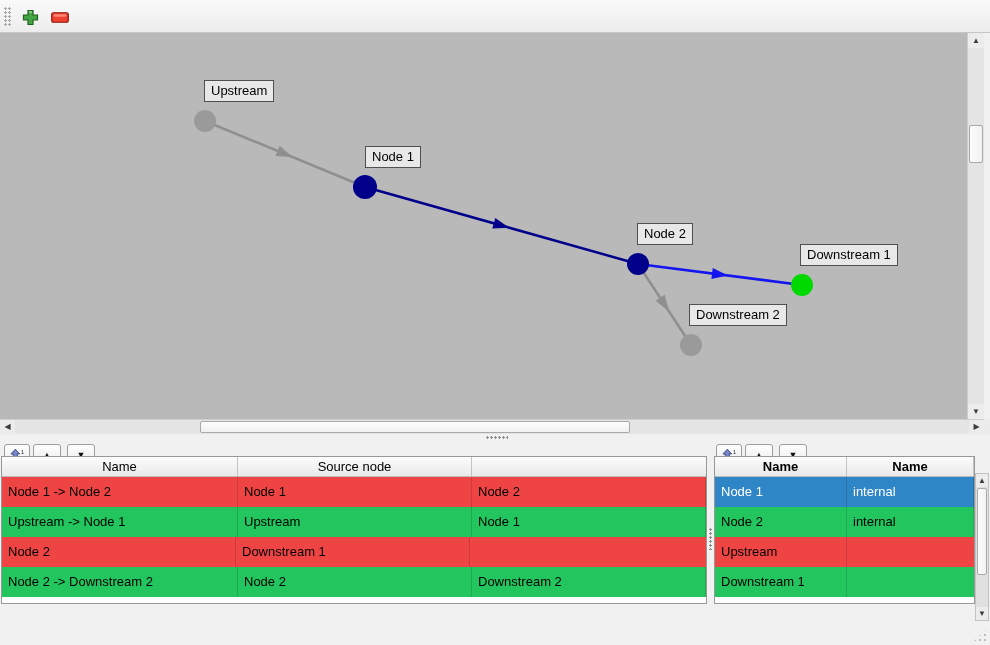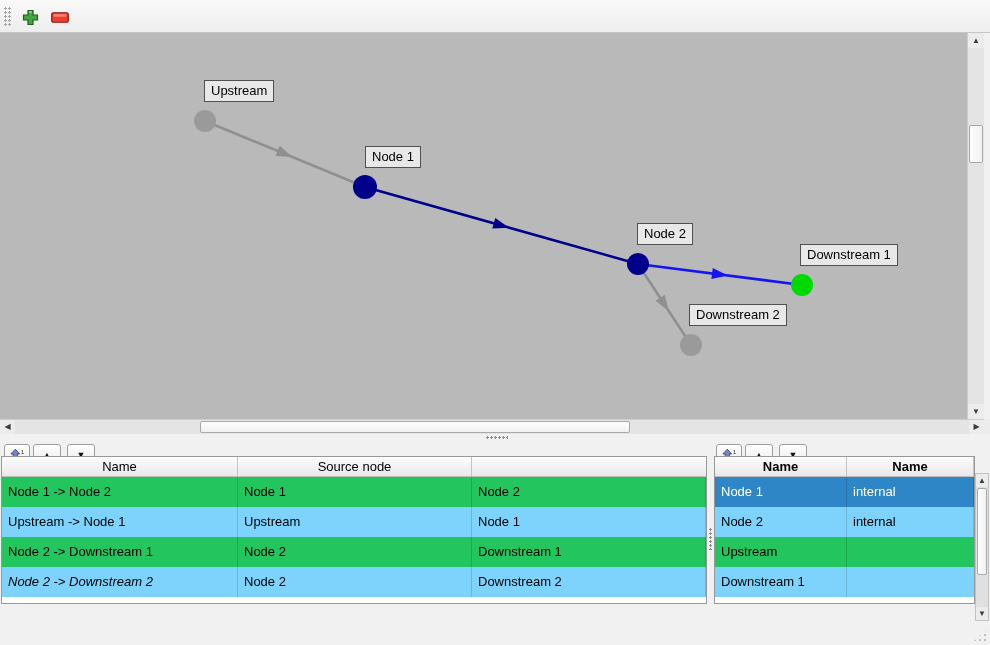--- a/index.html
+++ b/index.html
@@ -54,22 +54,22 @@
   
   .mini-btn { position:absolute; top:444px; height:22px; border:1px solid #9d9d9d; border-radius:3px;
     background:linear-gradient(#fefefe,#ebebeb); display:flex; align-items:center; justify-content:center;
     cursor:pointer; box-shadow:0 1px 0 rgba(255,255,255,.7); }
   .tri { font-size:9px; color:#141414; line-height:1; }
 
   
   .table { position:absolute; top:456px; background:#fff; border:1px solid #989898; overflow:hidden; }
   #edges-table { left:1px; width:706px; height:148px; }
   #nodes-table { left:714px; width:261px; height:148px; }
-  .trow { display:flex; height:30px; background:#22c55e; }
-  .trow.alt { background:#7dd3fc; }
+  .trow { display:flex; height:30px; background:#ef4444; }
+  .trow.alt { background:#22c55e; }
   .trow.thead { height:20px; background:linear-gradient(#fcfcfc,#e9e9e9); border-bottom:1px solid #bcbcbc; }
   .tcell { height:100%; line-height:29px; padding-left:6px; white-space:nowrap; overflow:hidden;
     border-right:1px solid rgba(0,0,0,0.14); }
   .trow.thead .tcell { line-height:19px; padding-left:0; text-align:center; border-right:1px solid #c3c3c3; }
   .bold-head .trow.thead .tcell { font-weight:bold; }
   .trow.selected { background:var(--sel,#2e86c6); color:#fff; }
   #nodes-vscroll { left:975px; top:473px; width:14px; height:148px; background:#e0e0e0; border:1px solid #c2c2c2; }
   #nodes-vscroll .sb-btn { left:0; width:100%; height:13px; }
   #nodes-vscroll .sb-thumb { left:1px; right:1px; top:14px; height:87px; }
 
@@ -186,26 +186,25 @@
         <div class="tcell" style="width: 236px;">Node 1 -&gt; Node 2</div>
         <div class="tcell" style="width: 234px;">Node 1</div>
         <div class="tcell" style="width: 234px;">Node 2</div>
       </div>
       <div class="trow alt">
         <div class="tcell" style="width: 236px;">Upstream -&gt; Node 1</div>
         <div class="tcell" style="width: 234px;">Upstream</div>
         <div class="tcell" style="width: 234px;">Node 1</div>
       </div>
       <div class="trow">
-        <div class="tcell" style="width: 236px;">Node 2 -&gt; Downstream 1</div>
         <div class="tcell" style="width: 234px;">Node 2</div>
         <div class="tcell" style="width: 234px;">Downstream 1</div>
       </div>
       <div class="trow alt">
-        <div class="tcell" style="width: 236px; font-style: italic;">Node 2 -&gt; Downstream 2</div>
+        <div class="tcell" style="width: 236px;">Node 2 -&gt; Downstream 2</div>
         <div class="tcell" style="width: 234px;">Node 2</div>
         <div class="tcell" style="width: 234px;">Downstream 2</div>
       </div>
     </div>
   <div id="vsplit">
       <div class="dots"></div>
     </div>
   <div class="table bold-head" id="nodes-table">
       <div class="trow thead">
         <div class="tcell" style="width: 132px;">Name</div>

